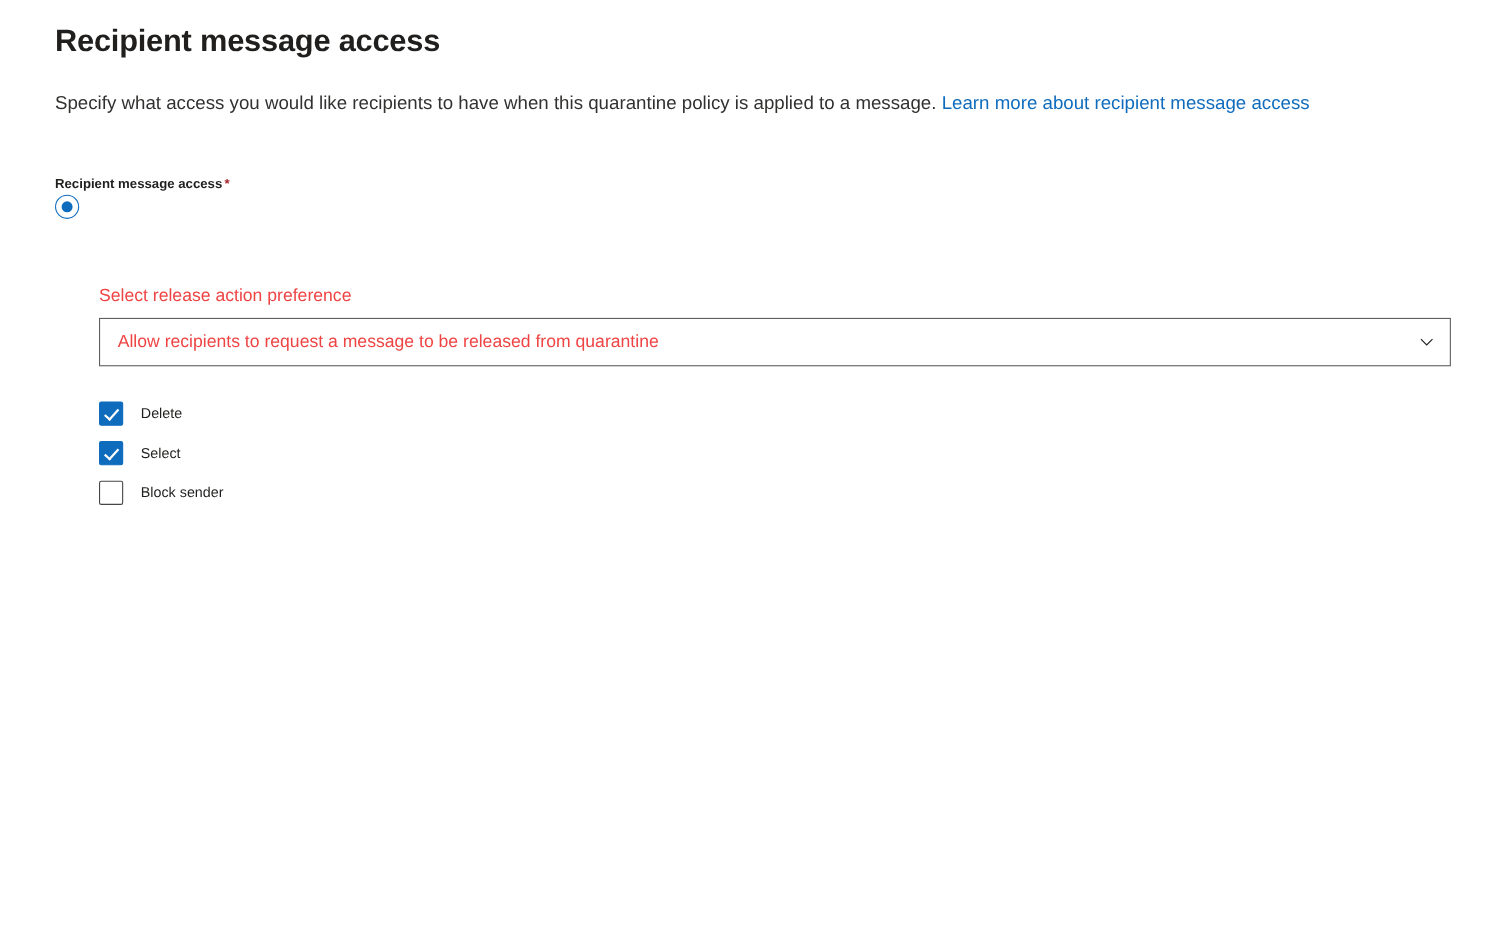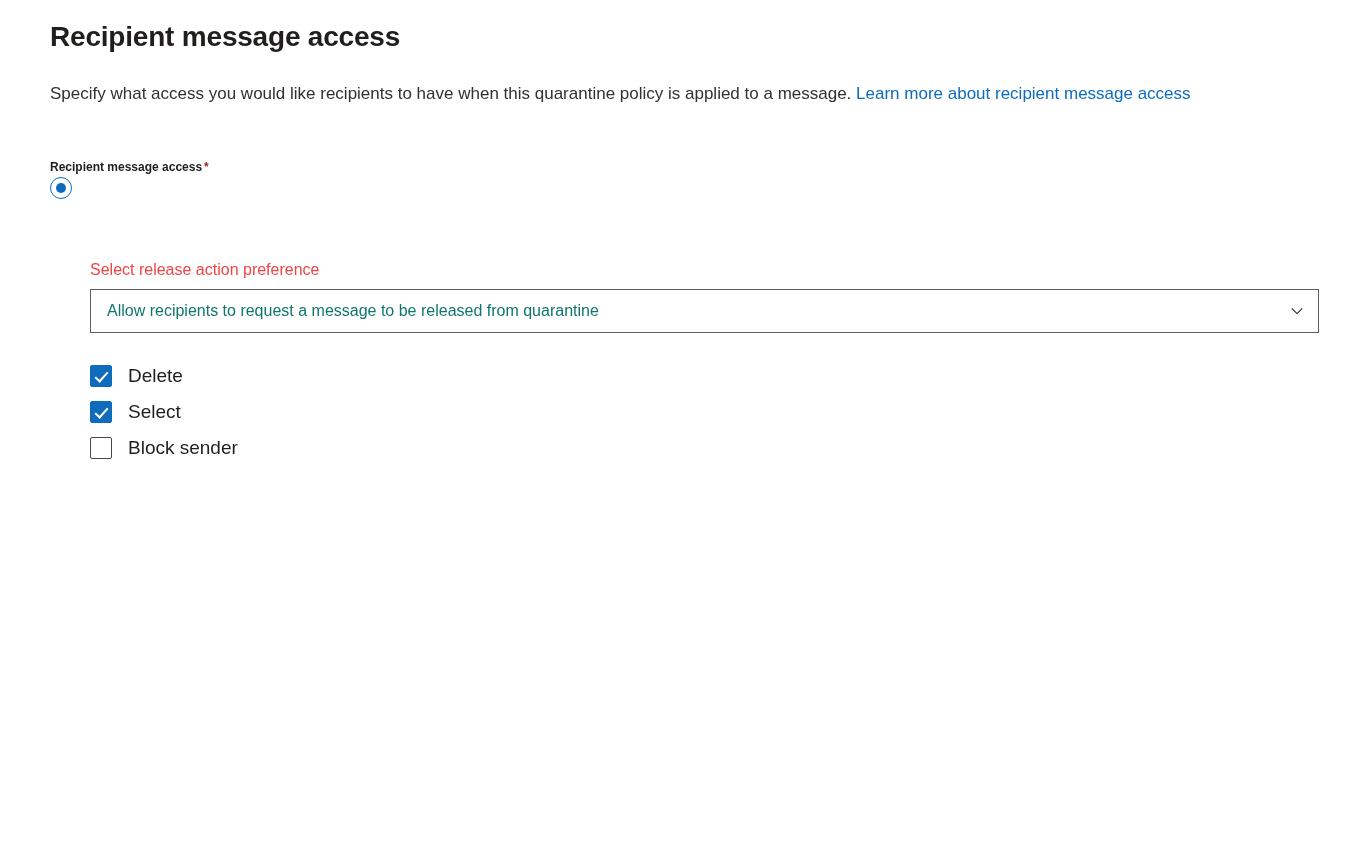--- a/index.html
+++ b/index.html
@@ -117,21 +117,21 @@
     display: flex;
     align-items: center;
     justify-content: space-between;
     padding: 0 14px 0 16px;
     box-sizing: border-box;
     cursor: pointer;
     margin-bottom: 32px;
   }
   .dropdown-value {
     font-size: 16px;
-    color: #0f766e;
+    color: #ef4444;
   }
   .chev {
     width: 14px;
     height: 14px;
     flex: 0 0 auto;
   }
   .checkbox-row {
     display: flex;
     align-items: center;
     margin-bottom: 14px;
@@ -157,21 +157,21 @@
     position: absolute;
     left: 7px;
     top: 3px;
     width: 5px;
     height: 11px;
     border: solid #ffffff;
     border-width: 0 2px 2px 0;
     transform: rotate(42deg);
   }
   .cbox-label {
-    font-size: 19px;
+    font-size: 13px;
     color: #201f1e;
   }
 </style>
 </head>
 <body>
 
 <div class="page">
 
   <h1 class="page-title">Recipient message access</h1>
 

